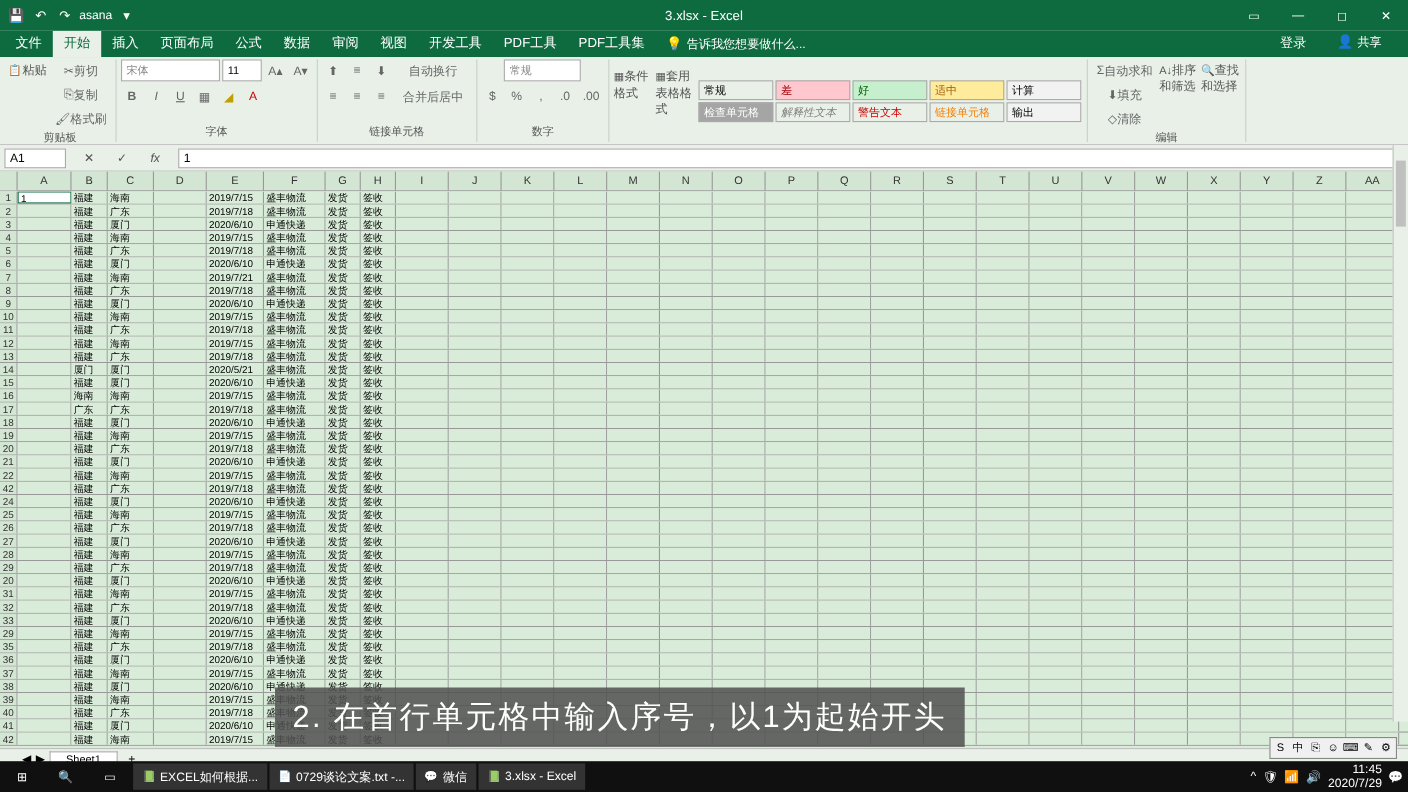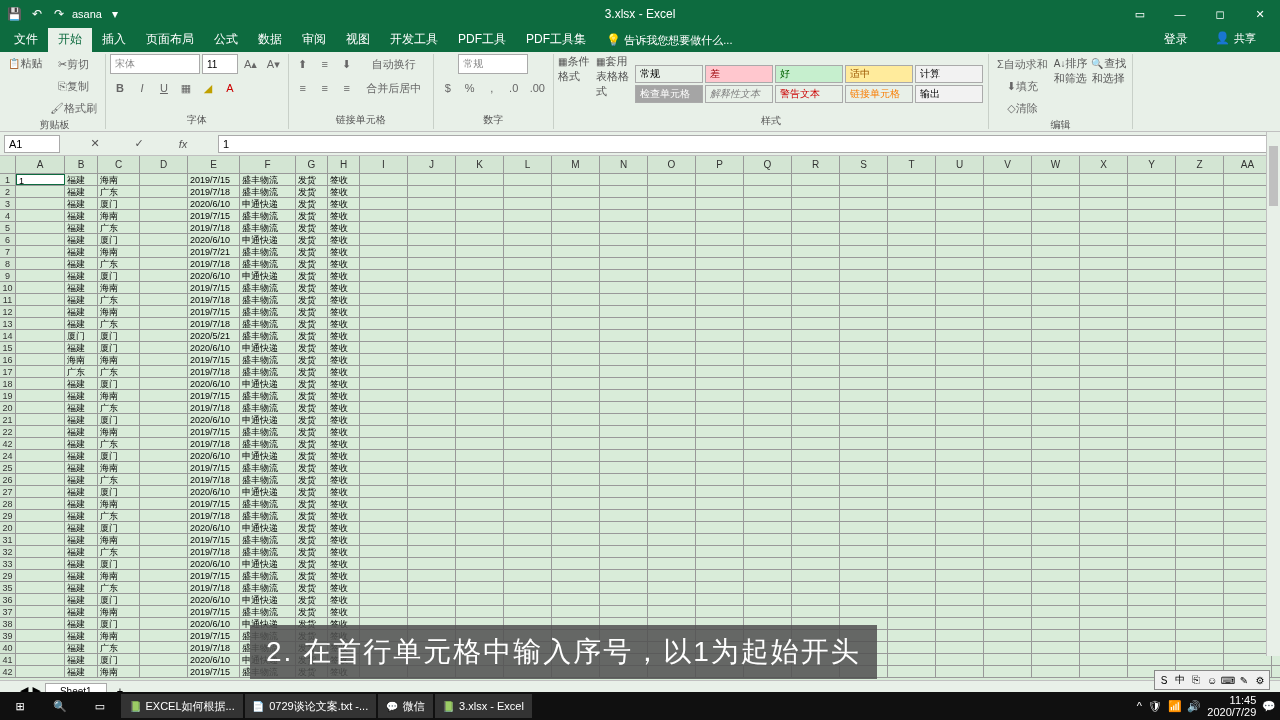--- a/index.html
+++ b/index.html
@@ -17,21 +17,21 @@
 .menu-right{margin-left:auto;display:flex;gap:8px;padding-right:10px}
 .ribbon{height:80px;background:#e8f0e8;border-bottom:1px solid #c0c0c0;display:flex;padding:2px 4px}
 .rgroup{display:flex;flex-direction:column;padding:0 4px;border-right:1px solid #c8d0c8}
 .rgroup-body{flex:1;display:flex;align-items:center;gap:2px}
 .rgroup-label{text-align:center;font-size:10px;color:#555;padding-bottom:2px}
 .rbtn{padding:2px 4px;display:flex;align-items:center;justify-content:center;min-width:20px;height:20px;color:#666}
 .rbtn-lg{flex-direction:column;height:60px;width:36px;font-size:10px;color:#555}
 .font-box{width:90px;height:20px;border:1px solid #aaa;background:#fff;padding:0 4px;font-size:10px;color:#888}
 .size-box{width:36px;height:20px;border:1px solid #aaa;background:#fff;padding:0 4px;font-size:10px}
 .style-cell{width:68px;height:18px;border:1px solid #aaa;font-size:10px;display:flex;align-items:center;padding:0 4px;margin:1px}
-.namebox-row{height:24px;background:#e8f0e8;border-bottom:1px solid #c0c0c0;display:flex;align-items:center;padding:0 4px;gap:26px}
+.namebox-row{height:24px;background:#e8f0e8;border-bottom:1px solid #c0c0c0;display:flex;align-items:center;padding:0 4px;gap:12px}
 .namebox{width:56px;height:18px;border:1px solid #aaa;background:#fff;padding:0 4px}
 .fx-btn{width:18px;text-align:center;color:#555}
 .formula-bar{flex:1;height:18px;border:1px solid #aaa;background:#fff;padding:0 4px}
 .col-headers{height:18px;display:flex;background:#d3e5d3;border-bottom:1px solid #999}
 .corner{width:16px;border-right:1px solid #999;background:#d3e5d3}
 .col-h{border-right:1px solid #999;text-align:center;font-size:10px;color:#333;line-height:18px}
 .grid{height:506px;overflow:hidden;position:relative;background:#d9ecd9}
 .row{height:12px;display:flex;border-bottom:1px solid #999}
 .row-h{width:16px;background:#d3e5d3;border-right:1px solid #999;text-align:center;font-size:9px;color:#333;line-height:12px}
 .cell{border-right:1px solid #999;font-size:9px;padding:0 2px;overflow:hidden;white-space:nowrap;line-height:12px;background:#d9ecd9}
@@ -176,21 +176,20 @@
     </div>
     <div style="display:flex">
      <div class="style-cell" style="background:#a5a5a5;color:#fff">检查单元格</div>
      <div class="style-cell" style="color:#7f7f7f;font-style:italic">解释性文本</div>
      <div class="style-cell" style="color:#c00">警告文本</div>
      <div class="style-cell" style="color:#fa7d00">链接单元格</div>
      <div class="style-cell" style="background:#f2f2f2">输出</div>
     </div>
    </div>
   </div>
-  <div class="rgroup-label">样式</div>
  </div>
  <div class="rgroup">
   <div class="rgroup-body">
    <div style="display:flex;flex-direction:column;gap:2px">
     <div class="rbtn">Σ <span>自动求和</span></div>
     <div class="rbtn">⬇ <span>填充</span></div>
     <div class="rbtn">◇ <span>清除</span></div>
    </div>
    <div class="rbtn-lg">A↓<span>排序和筛选</span></div>
    <div class="rbtn-lg">🔍<span>查找和选择</span></div>

